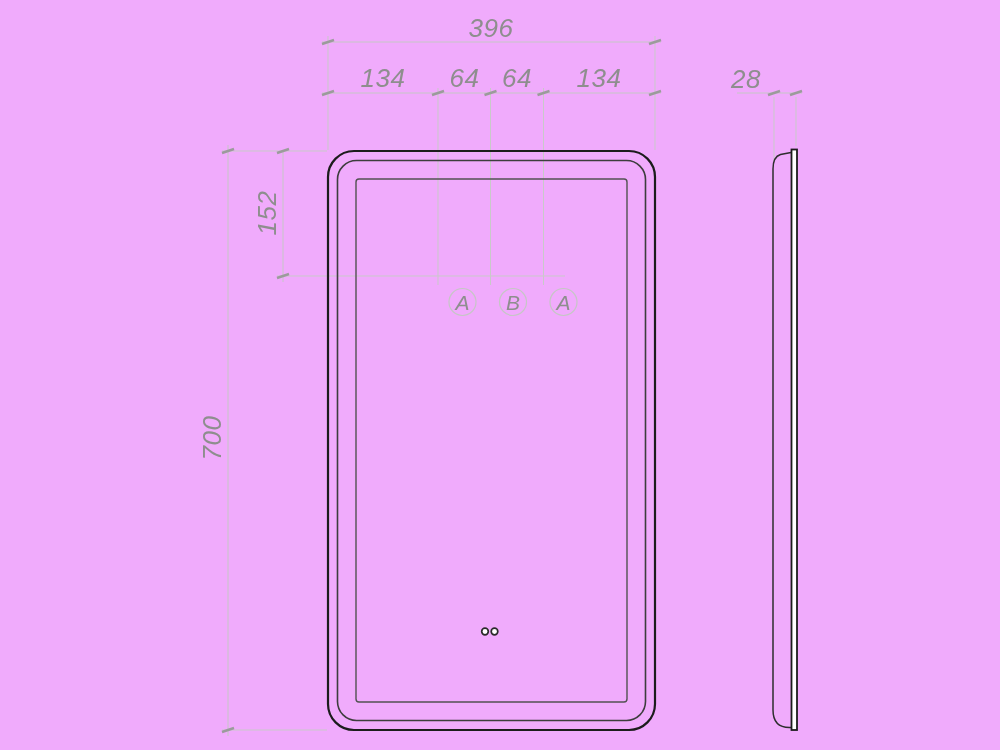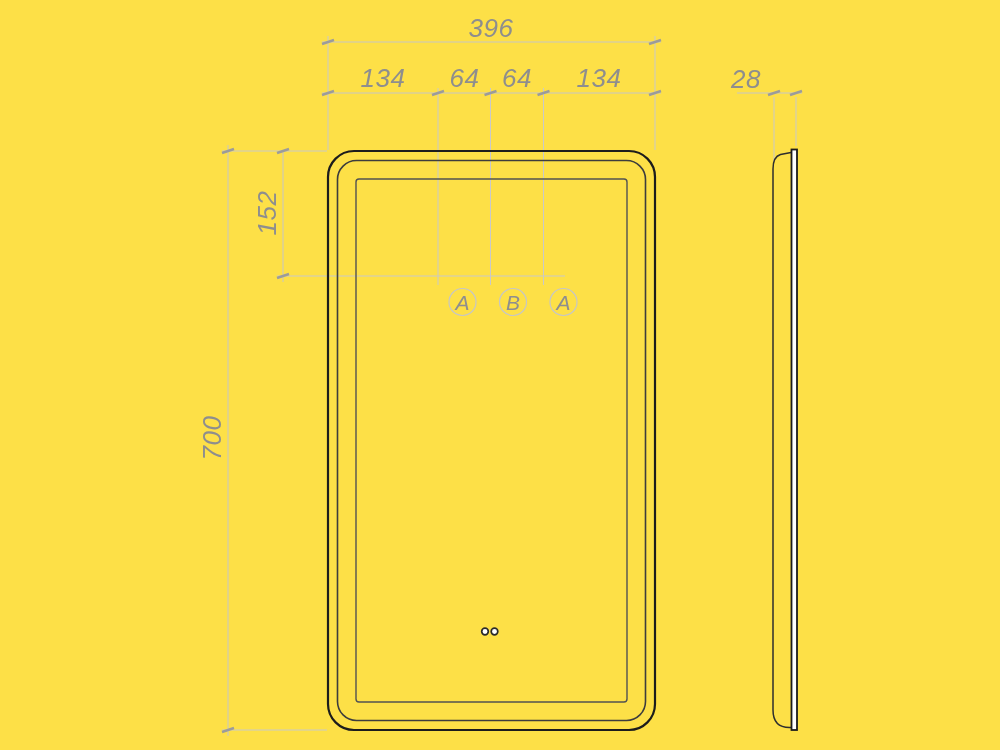--- a/index.html
+++ b/index.html
@@ -4,21 +4,21 @@
 <style>
   html, body {
     margin: 0;
     padding: 0;
     background: #ffffff;
   }
   #stage {
     position: relative;
     width: 1000px;
     height: 750px;
-    background: #fde047;
+    background: #f0abfc;
     overflow: hidden;
   }
   svg { display: block; }
 
   .obj-outer  { fill: none; stroke: #1c1c1c; stroke-width: 2.2; }
   .obj-mid    { fill: none; stroke: #3d3d3d; stroke-width: 1.6; }
   .obj-inner  { fill: none; stroke: #525252; stroke-width: 1.4; }
   .obj-side   { fill: none; stroke: #2e2e2e; stroke-width: 1.5; }
   .obj-glass  { fill: #ffffff; stroke: #1c1c1c; stroke-width: 1.8; }
 

